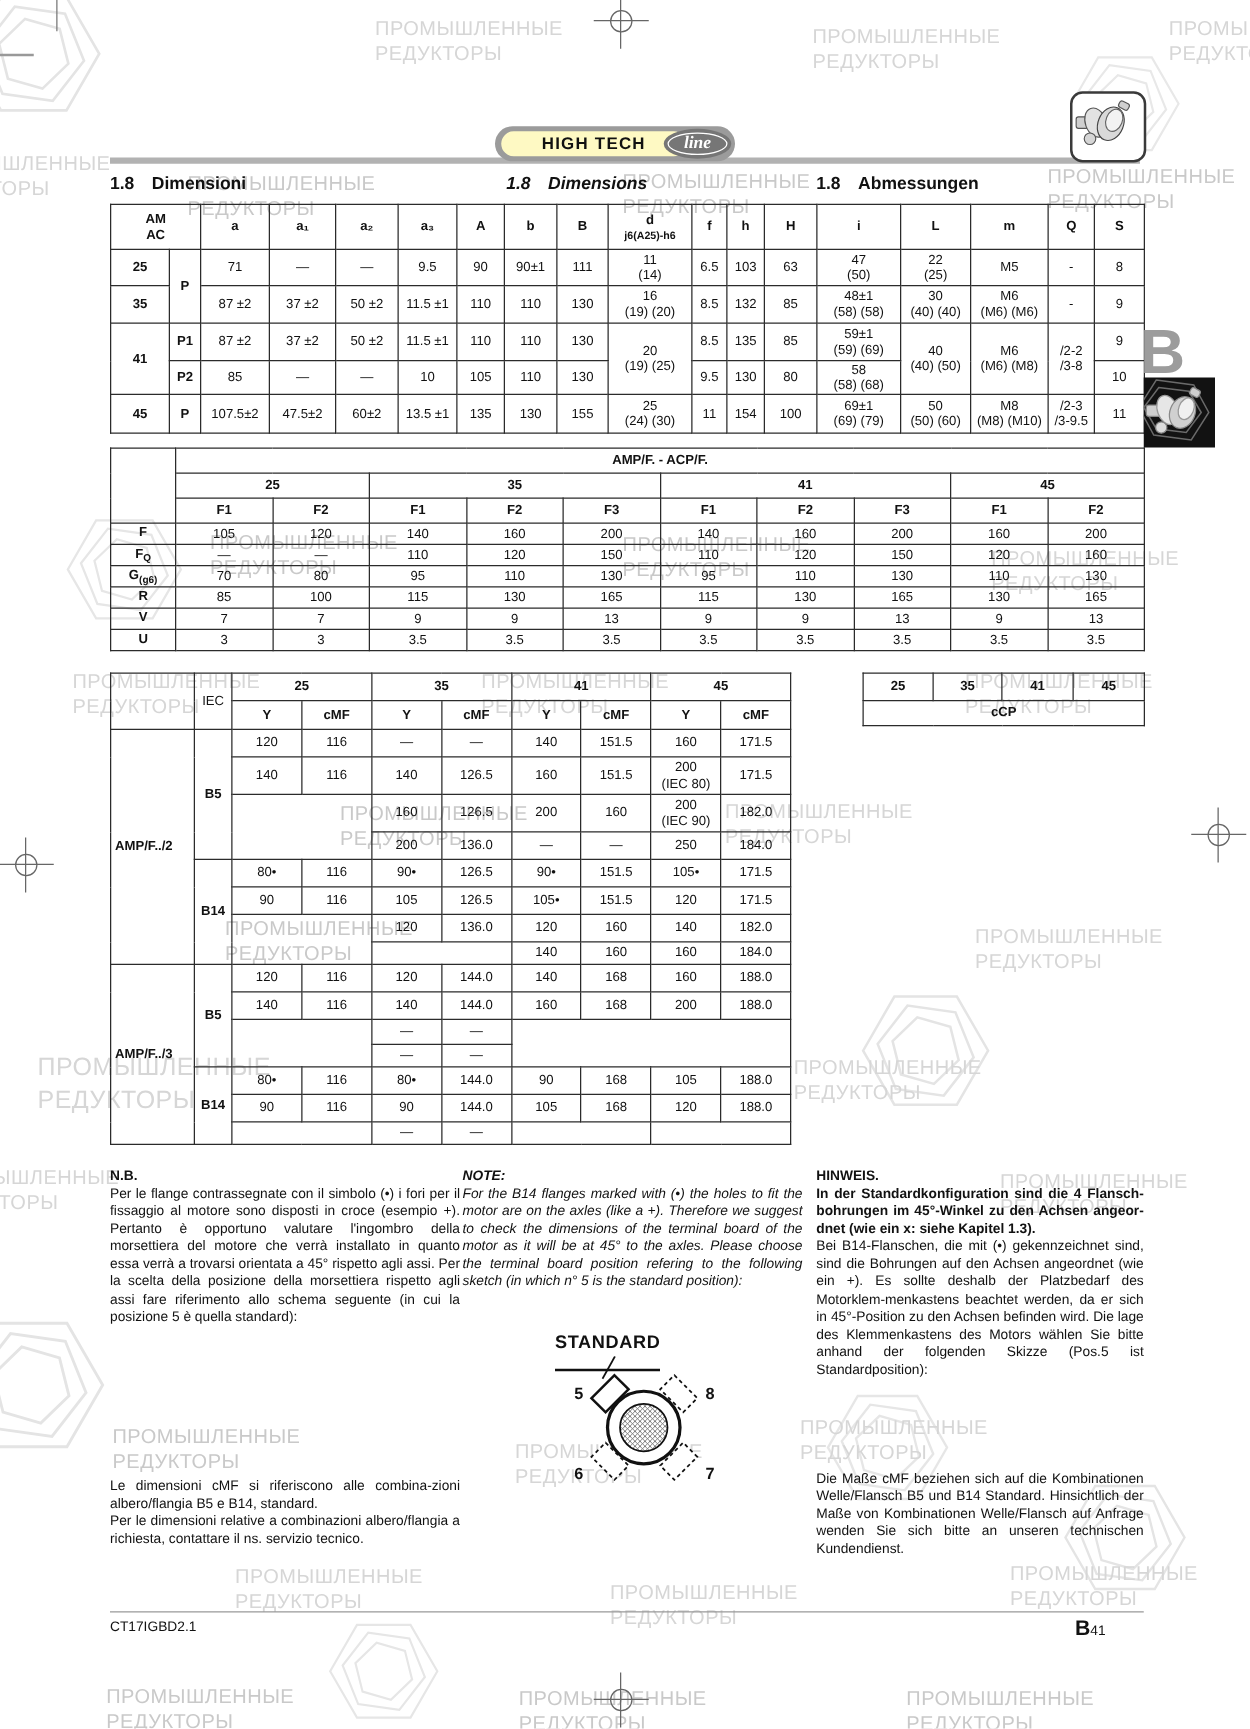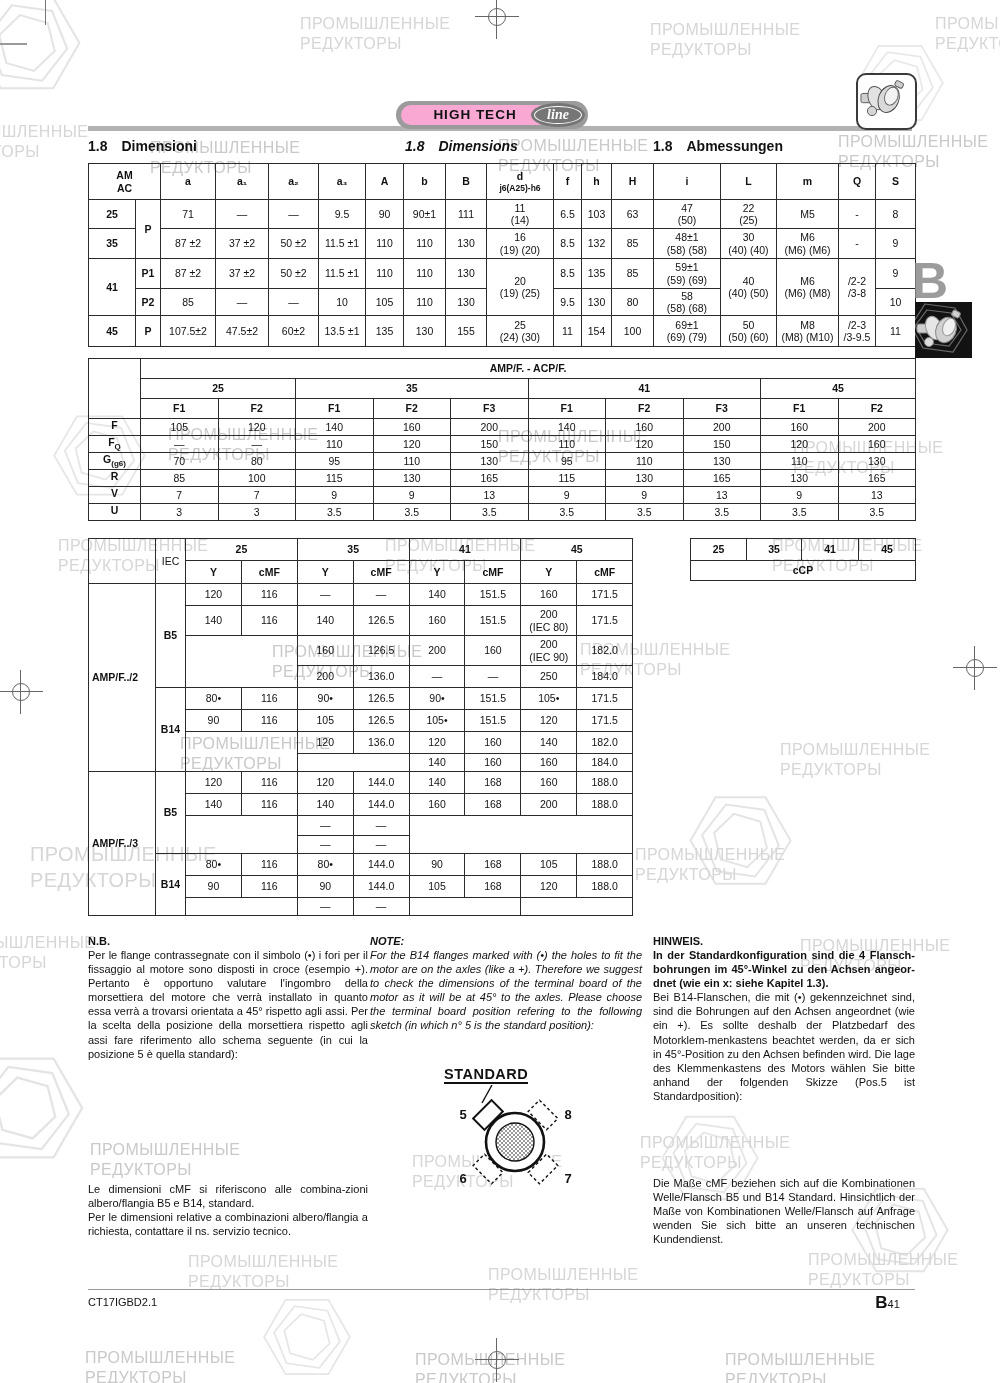--- a/index.html
+++ b/index.html
@@ -22,50 +22,50 @@
   td,th{border:1px solid #2b2b2b;text-align:center;vertical-align:middle;
         white-space:pre-line;padding:0 1px;line-height:1.18;color:#111;overflow:hidden;}
   th{font-weight:bold;}
   .small{font-size:8.5px;font-weight:bold;}
   .sub{font-size:8px;vertical-align:sub;}
   .lft{text-align:left;padding-left:3px;}
   
   .graybar{position:absolute;background:#b2b2b2;z-index:2;}
   .pill{position:absolute;left:396px;top:101px;width:192px;height:28px;background:#9b9b9b;
         border-radius:14px;z-index:3;}
-  .pill-in{position:absolute;left:5px;top:4px;width:148px;height:20px;background:#f9a8d4;
+  .pill-in{position:absolute;left:5px;top:4px;width:148px;height:20px;background:#fef9c3;
         border-radius:10px;text-align:center;font-weight:bold;font-size:13.5px;
         letter-spacing:1px;line-height:20px;}
   .line-oval{position:absolute;right:3px;top:2px;width:54px;height:24px;background:#767676;
         border-radius:50%;color:#fff;text-align:center;
         font-family:"Liberation Serif","DejaVu Serif",serif;font-style:italic;
         font-weight:bold;font-size:14px;line-height:23px;}
   .line-oval::after{content:"";position:absolute;left:3px;top:3px;right:3px;bottom:3px;
         border:1px solid #fff;border-radius:50%;}
   .sect{position:absolute;font-size:14px;font-weight:bold;z-index:2;}
   .sect .num{margin-right:14px;}
   .it{font-style:italic;}
   
   .note{position:absolute;font-size:11px;line-height:1.28;text-align:justify;z-index:2;}
   .nb{font-weight:bold;}
   .note-en{font-style:italic;}
   
   .foot-line{position:absolute;left:88px;top:1289px;width:827px;height:1px;background:#999;z-index:2;}
   .doc-code{position:absolute;left:88px;top:1296px;font-size:11px;z-index:2;}
-  .pageno{position:absolute;left:860px;top:1293px;width:55px;text-align:center;z-index:2;}
+  .pageno{position:absolute;left:860px;top:1293px;width:55px;text-align:left;z-index:2;}
   .pageno .b{font-size:17px;font-weight:bold;}
   .pageno .n{font-size:11px;}
   
   .tabB{position:absolute;left:912px;top:252px;font-size:50px;font-weight:bold;color:#9c9c9c;z-index:2;}
   .blackbox{position:absolute;left:915px;top:302px;width:57px;height:56px;background:#121212;z-index:2;}
   .iconbox{position:absolute;left:856px;top:73px;width:57px;height:53px;border:2.5px solid #3a3a3a;
         border-radius:10px;background:#fff;z-index:3;}
   
   .std-label{position:absolute;left:444px;top:1066px;font-size:14.5px;font-weight:bold;
-        letter-spacing:.5px;border-bottom:2px solid #111;padding-bottom:0;z-index:2;}
+        letter-spacing:.5px;border-bottom:2px solid #111;padding-bottom:13px;z-index:2;}
 </style>
 </head>
 <body>
 
 <div class="page">
 
   <svg class="hx" style="left:-28px;top:-12px" width="110" height="110" viewBox="-42 -42 84 84">
       <g fill="none" stroke="#e4e4e4" stroke-width="1.6">
         <polygon points="40,0 20,34.6 -20,34.6 -40,0 -20,-34.6 20,-34.6"></polygon>
         <polygon points="31,0 15.5,26.9 -15.5,26.9 -31,0 -15.5,-26.9 15.5,-26.9" transform="rotate(8)"></polygon>

